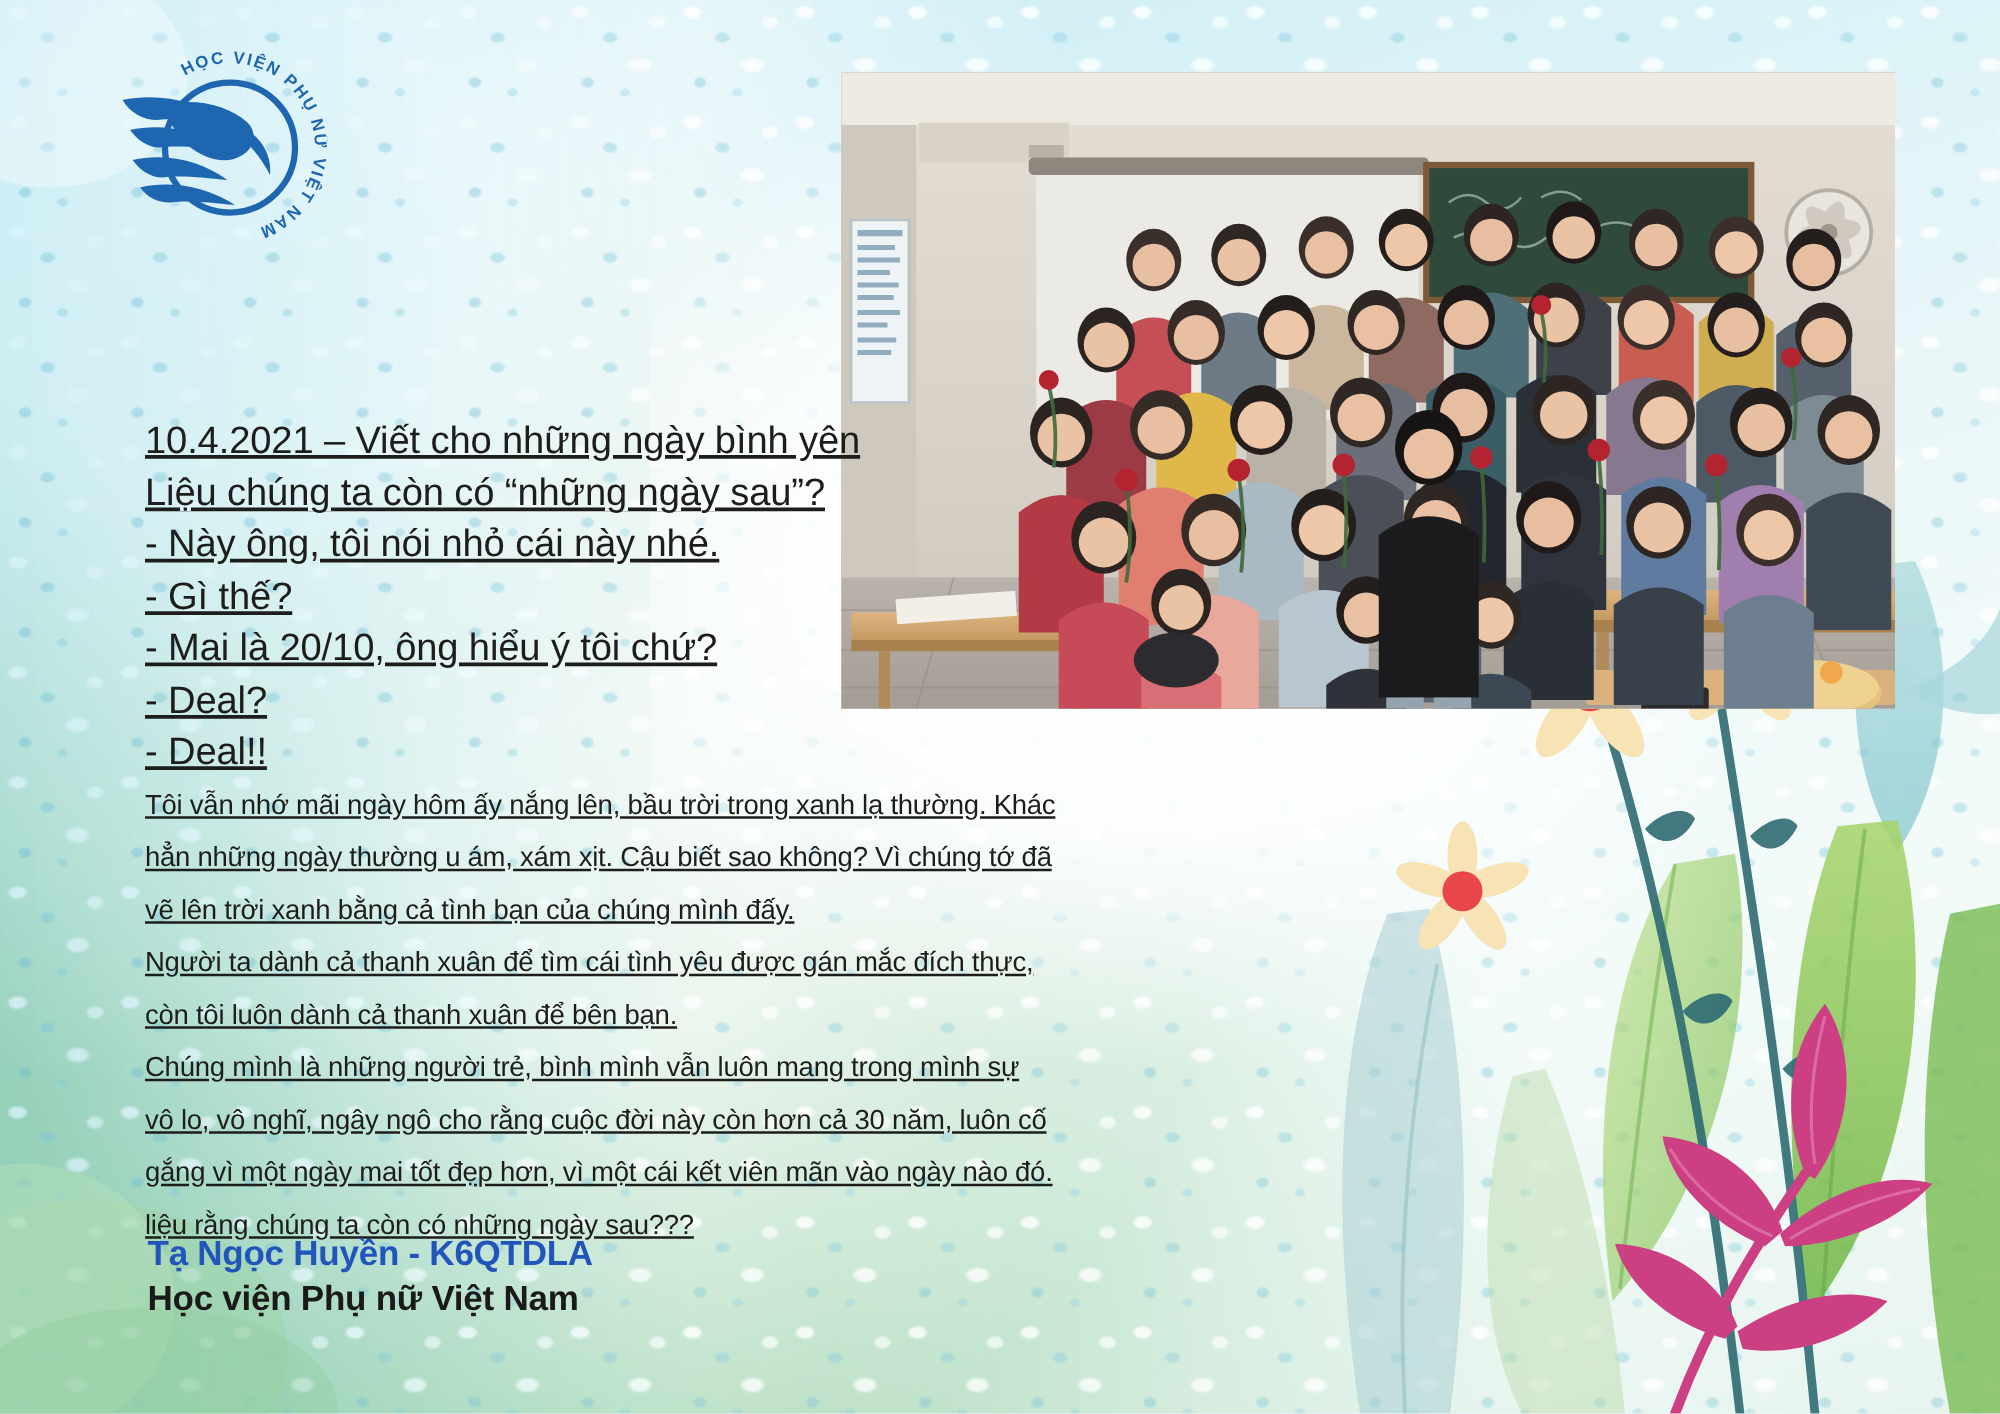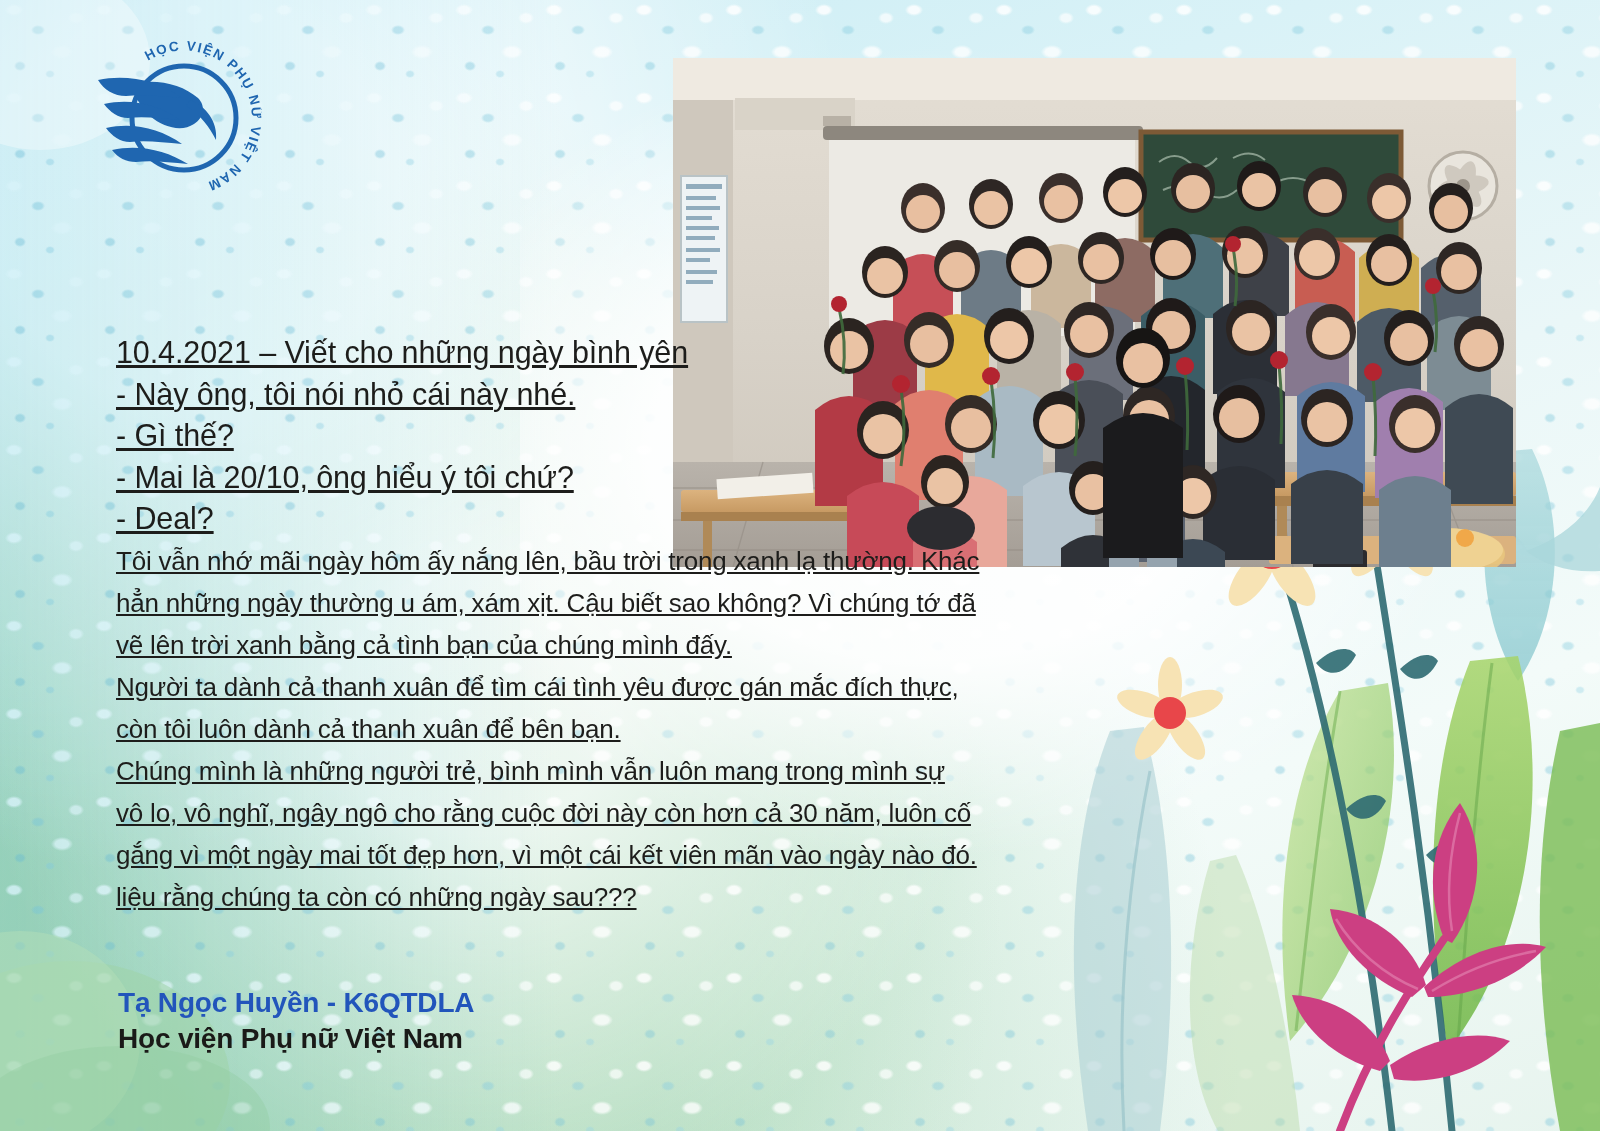--- a/index.html
+++ b/index.html
@@ -75,21 +75,21 @@
     position:absolute;left:116px;top:332px;width:960px;
     color:#1d1d1b;
   }
   .block-a{
     font-size:30.5px;
     line-height:41.5px;
     letter-spacing:-0.1px;
     width:600px;
   }
   .block-b{
-    font-size:26px;
+    font-size:22px;
     line-height:42px;
     letter-spacing:-0.2px;
     width:960px;
   }
   .block-a p,.block-b p{margin:0;white-space:pre;text-decoration:underline;}
 
   #signature{
     position:absolute;left:118px;top:985px;
   }
   #sig-name{
@@ -558,24 +558,26 @@
 
       <ellipse cx="268" cy="470" rx="34" ry="22" fill="#2c2c30"></ellipse>
 
       <rect x="44" y="418" width="96" height="20" fill="#f2efe8" transform="rotate(-4 92 428)"></rect>
     </svg>
   </div>
 
   <div id="story">
     <div class="block-a">
       <p>10.4.2021 – Viết cho những ngày bình yên</p>
+      <p>Liệu chúng ta còn có “những ngày sau”?</p>
       <p>- Này ông, tôi nói nhỏ cái này nhé.</p>
       <p>- Gì thế?</p>
       <p>- Mai là 20/10, ông hiểu ý tôi chứ?</p>
       <p>- Deal?</p>
+      <p>- Deal!!</p>
     </div>
     <div class="block-b">
       <p>Tôi vẫn nhớ mãi ngày hôm ấy nắng lên, bầu trời trong xanh lạ thường. Khác</p>
       <p>hẳn những ngày thường u ám, xám xịt. Cậu biết sao không? Vì chúng tớ đã</p>
       <p>vẽ lên trời xanh bằng cả tình bạn của chúng mình đấy.</p>
       <p>Người ta dành cả thanh xuân để tìm cái tình yêu được gán mắc đích thực,</p>
       <p>còn tôi luôn dành cả thanh xuân để bên bạn.</p>
       <p>Chúng mình là những người trẻ, bình mình vẫn luôn mang trong mình sự</p>
       <p>vô lo, vô nghĩ, ngây ngô cho rằng cuộc đời này còn hơn cả 30 năm, luôn cố</p>
       <p>gắng vì một ngày mai tốt đẹp hơn, vì một cái kết viên mãn vào ngày nào đó.</p>

